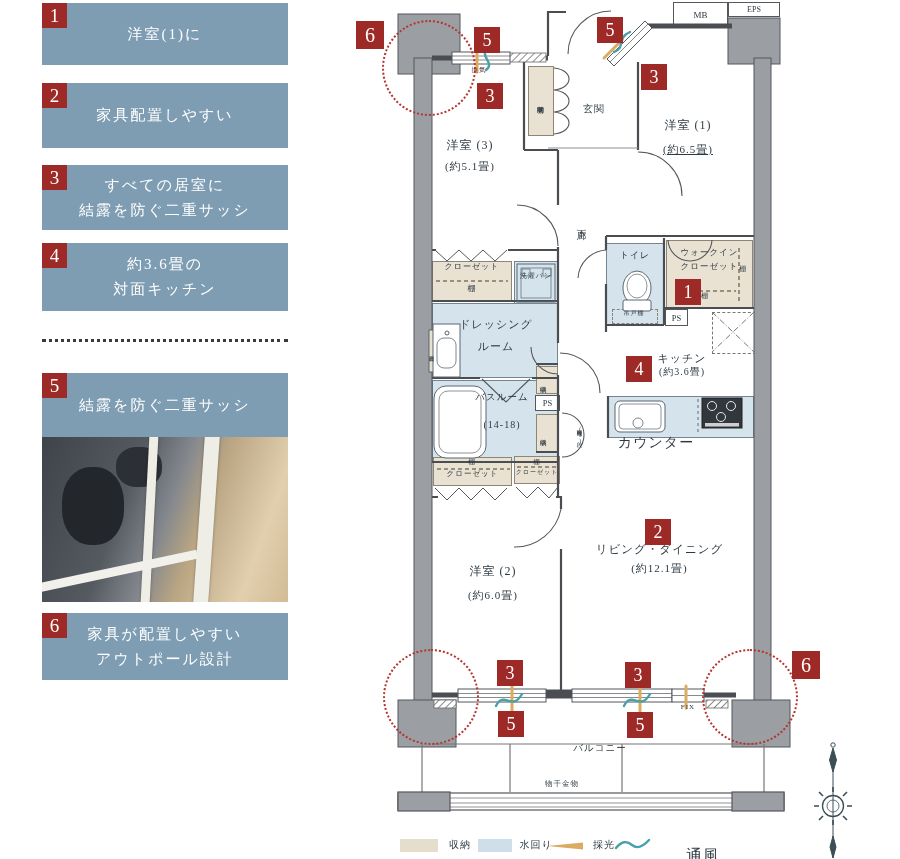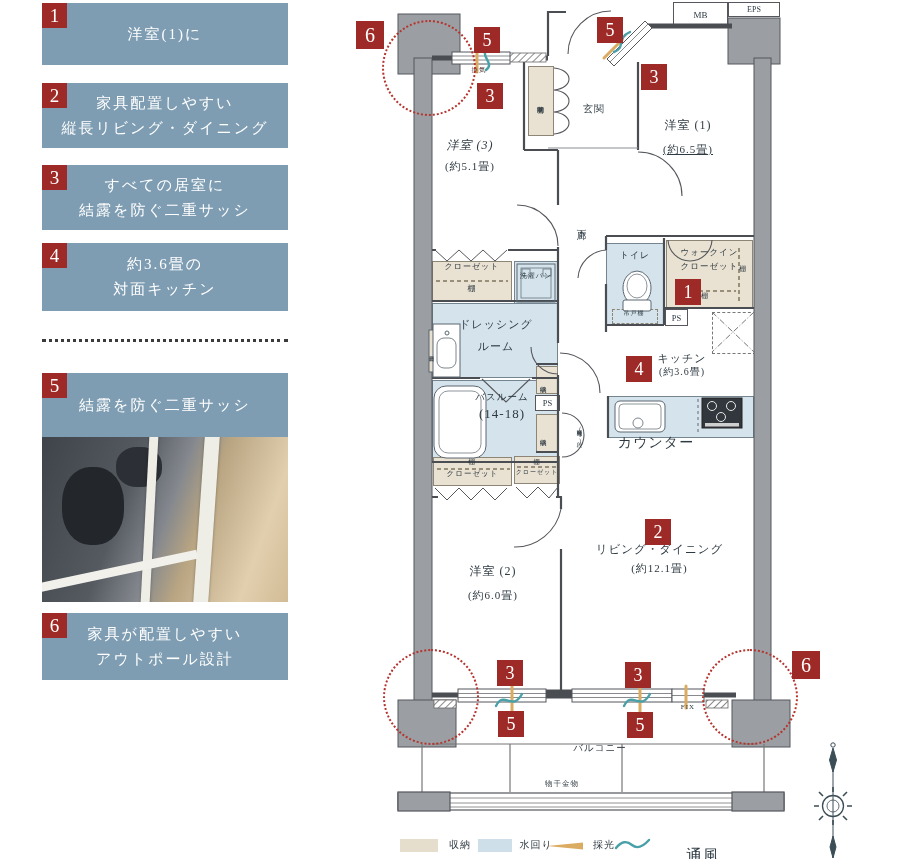--- a/index.html
+++ b/index.html
@@ -38,21 +38,20 @@
 <div id="screen">
 
   <div>
     <div class="callout" style="top:3px;height:62px;">
       <span class="cbadge">1</span>
       <div class="ln">洋室(1)に</div>
     </div>
     <div class="callout" style="top:83px;height:65px;">
       <span class="cbadge">2</span>
       <div class="ln">家具配置しやすい</div>
-      <div class="ln">縦長リビング・ダイニング</div>
     </div>
     <div class="callout" style="top:165px;height:65px;">
       <span class="cbadge">3</span>
       <div class="ln">すべての居室に</div>
       <div class="ln">結露を防ぐ二重サッシ</div>
     </div>
     <div class="callout" style="top:243px;height:68px;">
       <span class="cbadge">4</span>
       <div class="ln">約3.6畳の</div>
       <div class="ln">対面キッチン</div>
@@ -243,32 +242,32 @@
       <path d="M833 756 V858" fill="none"></path>
       <circle cx="833" cy="745" r="2.2" fill="none"></circle>
       <polygon points="833,748 836.5,760 833,772 829.5,760"></polygon>
       <polygon points="833,836 836,847 833,858 830,847"></polygon>
       <circle cx="833" cy="806" r="10.5" fill="none" stroke-width="1.3"></circle>
       <circle cx="833" cy="806" r="6" fill="none" stroke-width="0.8"></circle>
       <path d="M833 792 V787 M833 820 V825 M819 806 H814 M847 806 H852 M823 796 L819 792 M843 796 L847 792 M823 816 L819 820 M843 816 L847 820" fill="none" stroke-width="1.6"></path>
     </g>
   </svg>
 
-  <div class="lbl" style="left:410px;top:139px;width:120px;font-size:12px;font-style:italic;">洋室 (3)</div>
+  <div class="lbl" style="left:410px;top:139px;width:120px;font-size:12px;">洋室 (3)</div>
   <div class="lbl" style="left:410px;top:160px;width:120px;font-size:11px;">(約5.1畳)</div>
   <div class="lbl" style="left:628px;top:119px;width:120px;font-size:12px;">洋室 (1)</div>
   <div class="lbl" style="left:628px;top:143px;width:120px;font-size:11px;text-decoration:underline;">(約6.5畳)</div>
   <div class="lbl" style="left:433px;top:565px;width:120px;font-size:12px;">洋室 (2)</div>
   <div class="lbl" style="left:433px;top:589px;width:120px;font-size:11px;">(約6.0畳)</div>
   <div class="lbl" style="left:592px;top:543px;width:135px;font-size:11.5px;">リビング・ダイニング</div>
   <div class="lbl" style="left:592px;top:562px;width:135px;font-size:11px;">(約12.1畳)</div>
   <div class="lbl" style="left:652px;top:352px;width:60px;font-size:11px;">キッチン</div>
   <div class="lbl" style="left:646px;top:366px;width:72px;font-size:10px;">(約3.6畳)</div>
   <div class="lbl" style="left:466px;top:392px;width:72px;font-size:9.5px;">バスルーム</div>
-  <div class="lbl" style="left:466px;top:407px;width:72px;font-size:13px;">(14-18)</div>
+  <div class="lbl" style="left:466px;top:419px;width:72px;font-size:10px;">(14-18)</div>
   <div class="lbl" style="left:450px;top:318px;width:92px;font-size:11px;">ドレッシング</div>
   <div class="lbl" style="left:450px;top:340px;width:92px;font-size:11px;">ルーム</div>
   <div class="lbl" style="left:576px;top:103px;width:36px;font-size:10px;">玄関</div>
   <div class="lbl v" style="left:576px;top:202px;height:40px;font-size:9.5px;">廊下</div>
   <div class="lbl" style="left:608px;top:251px;width:54px;font-size:9px;">トイレ</div>
   <div class="lbl" style="left:667px;top:248px;width:85px;font-size:8.5px;">ウォークイン</div>
   <div class="lbl" style="left:667px;top:262px;width:85px;font-size:8.5px;">クローゼット</div>
   <div class="lbl" style="left:736px;top:266px;width:14px;font-size:7px;">棚</div>
   <div class="lbl" style="left:698px;top:293px;width:14px;font-size:7px;">棚</div>
   <div class="lbl" style="left:434px;top:263px;width:76px;font-size:8px;">クローゼット</div>

